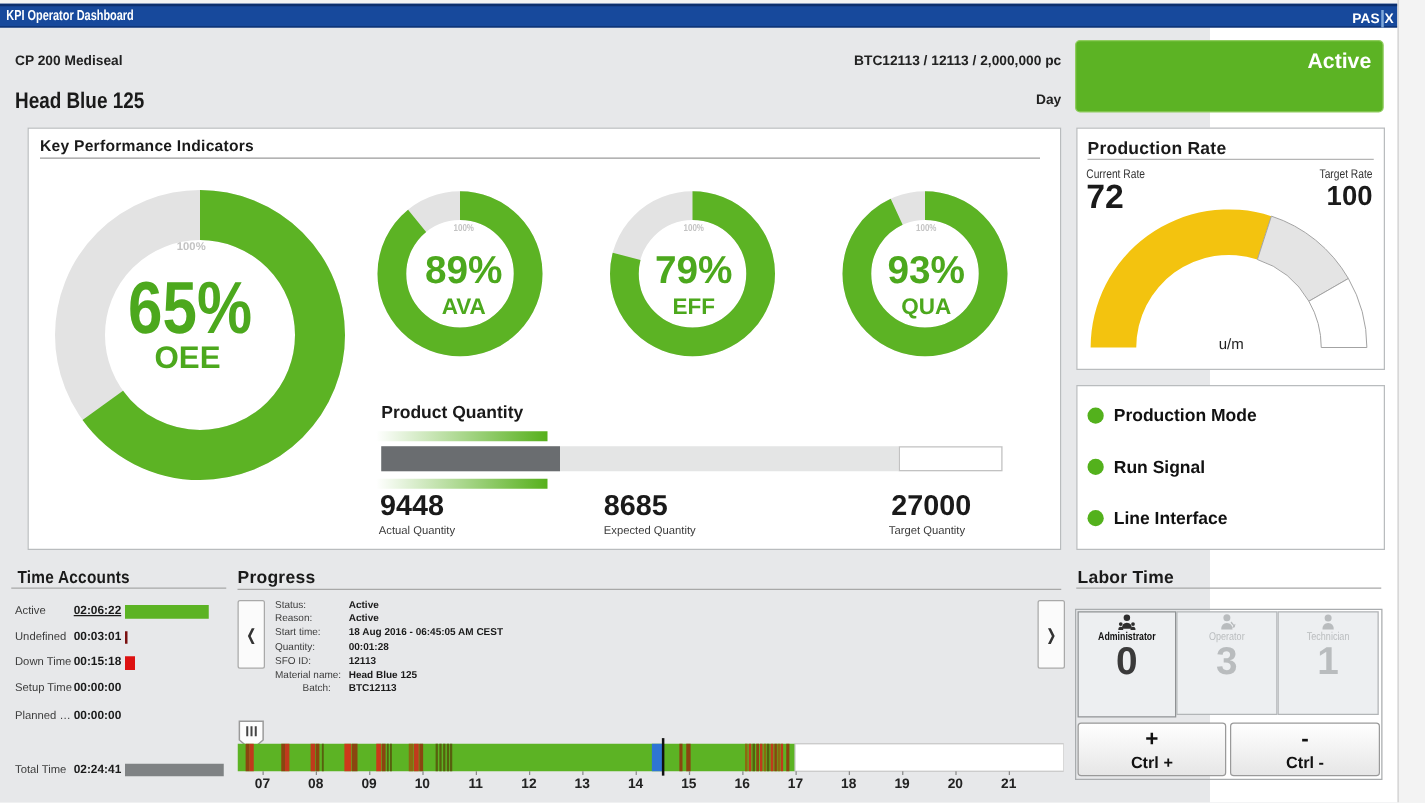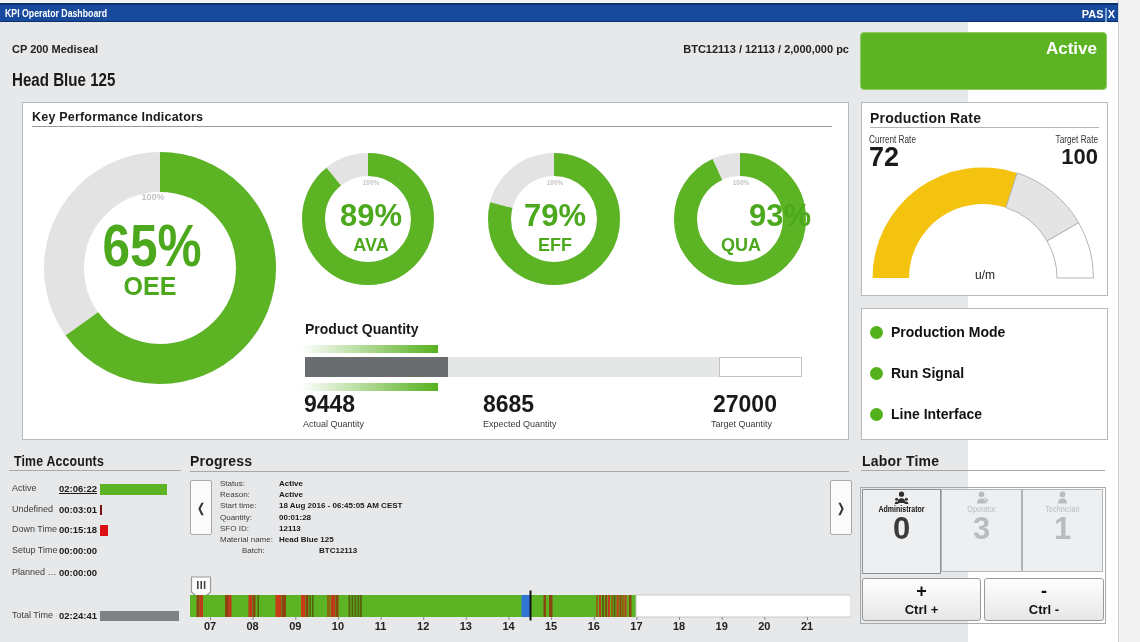--- a/index.html
+++ b/index.html
@@ -32,20 +32,21 @@
   <div id="topwhite"></div>
   <div id="topbar">
     <span class="ttl" style="display:inline-block; transform:scaleX(0.76); transform-origin:0 0; font-size:11.5px;">KPI Operator Dashboard</span>
     <span id="pasx">PAS<span class="vl"></span>X</span>
   </div>
   <div id="rightstrip"></div>
 
   <div class="abs" style="left:12px; top:43px; font-size:11px; font-weight:bold; color:#222;">CP 200 Mediseal</div>
   <div class="abs" style="left:0; top:43px; width:849px; text-align:right; font-size:11px; font-weight:bold; color:#222;">BTC12113 / 12113 / 2,000,000 pc</div>
   <div class="abs" style="left:12px; top:70px; font-size:18px; font-weight:bold; color:#1a1a1a; transform:scaleX(0.84); transform-origin:0 0;">Head Blue 125</div>
+  <div class="abs" style="left:0; top:74px; width:849px; text-align:right; font-size:11px; font-weight:bold; color:#222;">Day</div>
   <div class="abs" style="left:860px; top:32px; width:247px; height:58px; background:#5cb324; border:1px solid #8fcc5e; border-radius:4px;">
     <div style="position:absolute; right:9px; top:6px; color:#ffffff; font-size:17px; font-weight:bold;">Active</div>
   </div>
 
   <div class="panel" id="kpi" style="left:22px; top:102px; width:827px; height:338px;">
     <div class="abs sect-title" style="left:9px; top:7px; font-size:12.5px;">Key Performance Indicators</div>
     <div class="hrule" style="left:9px; top:23px; width:800px;"></div>
 
     <svg class="abs" style="left:19px; top:47px;" width="236" height="236" viewBox="0 0 236 236">
       <circle cx="118" cy="118" r="96" fill="none" stroke="#e3e3e3" stroke-width="40"></circle>
@@ -69,21 +70,21 @@
     </svg>
     <div class="abs" style="left:502px; top:76px; width:60px; text-align:center; font-size:8px; line-height:8px; font-weight:bold; color:#c3c3c3; transform:scaleX(0.8);">100%</div>
     <div class="abs" style="left:462px; top:97px; width:140px; text-align:center; font-size:31px; line-height:31px; font-weight:bold; color:#4ca81d;">79%</div>
     <div class="abs" style="left:462px; top:133px; width:140px; text-align:center; font-size:18px; line-height:18px; font-weight:bold; color:#4ca81d;">EFF</div>
 
     <svg class="abs" style="left:650px; top:49px;" width="134" height="134" viewBox="0 0 134 134">
       <circle cx="67" cy="67" r="54.5" fill="none" stroke="#e3e3e3" stroke-width="23"></circle>
       <circle cx="67" cy="67" r="54.5" fill="none" stroke="#5cb324" stroke-width="23" stroke-dasharray="318.5 342.5" transform="rotate(-90 67 67)"></circle>
     </svg>
     <div class="abs" style="left:688px; top:76px; width:60px; text-align:center; font-size:8px; line-height:8px; font-weight:bold; color:#c3c3c3; transform:scaleX(0.8);">100%</div>
-    <div class="abs" style="left:648px; top:97px; width:140px; text-align:right; font-size:31px; line-height:31px; font-weight:bold; color:#4ca81d;">93%</div>
+    <div class="abs" style="left:648px; top:97px; width:140px; text-align:center; font-size:31px; line-height:31px; font-weight:bold; color:#4ca81d;">93%</div>
     <div class="abs" style="left:648px; top:133px; width:140px; text-align:center; font-size:18px; line-height:18px; font-weight:bold; color:#4ca81d;">QUA</div>
 
     <div class="abs" style="left:282px; top:218px; font-size:14px; font-weight:bold; color:#1a1a1a;">Product Quantity</div>
     <div class="abs" style="left:278px; top:242px; width:137px; height:8px; background:linear-gradient(to right,#ffffff,#56b01c);"></div>
     <div class="abs" style="left:282px; top:254px; width:497px; height:20px; background:#e4e5e5;"></div>
     <div class="abs" style="left:282px; top:254px; width:143px; height:20px; background:#6a6d70;"></div>
     <div class="abs" style="left:696px; top:254px; width:83px; height:20px; background:#ffffff; border:1px solid #c2c2c2;"></div>
     <div class="abs" style="left:278px; top:280px; width:137px; height:8px; background:linear-gradient(to right,#ffffff,#56b01c);"></div>
     <div class="abs" style="left:281px; top:290px; font-size:23px; line-height:23px; font-weight:bold; color:#1a1a1a;">9448</div>
     <div class="abs" style="left:280px; top:316px; font-size:9px; color:#3a3a3a;">Actual Quantity</div>
@@ -149,21 +150,21 @@
     <div class="pg-vl" style="left:94px; top:40.2px;">Active</div>
     <div class="pg-lb" style="left:35px; top:51.4px;">Start time:</div>
     <div class="pg-vl" style="left:94px; top:51.4px;">18 Aug 2016 - 06:45:05 AM CEST</div>
     <div class="pg-lb" style="left:35px; top:62.6px;">Quantity:</div>
     <div class="pg-vl" style="left:94px; top:62.6px;">00:01:28</div>
     <div class="pg-lb" style="left:35px; top:73.8px;">SFO ID:</div>
     <div class="pg-vl" style="left:94px; top:73.8px;">12113</div>
     <div class="pg-lb" style="left:35px; top:85.0px;">Material name:</div>
     <div class="pg-vl" style="left:94px; top:85.0px;">Head Blue 125</div>
     <div class="pg-lb" style="left:35px; top:96.2px;padding-left:22px;">Batch:</div>
-    <div class="pg-vl" style="left:94px; top:96.2px;margin-left:40px;">BTC12113</div>
+    <div class="pg-vl" style="left:94px; top:96.2px;">BTC12113</div>
     <svg class="abs" style="left:5px; top:122px;" width="661" height="70" viewBox="0 0 661 70">
       <path d="M 1.5 5 L 20.5 5 L 20.5 20 L 11 28 L 1.5 20 Z" fill="#fdfdfd" stroke="#9a9a9a" stroke-width="1.2"></path>
       <rect x="7" y="9" width="1.6" height="8" fill="#444"></rect>
       <rect x="10.4" y="9" width="1.6" height="8" fill="#444"></rect>
       <rect x="13.8" y="9" width="1.6" height="8" fill="#444"></rect>
       <g transform="translate(0,20)">
       <rect x="0" y="3" width="446" height="22" fill="#5cb324"></rect>
       <rect x="6.5" y="3" width="3" height="22" fill="#8a4510"></rect>
       <rect x="9.5" y="3" width="3.5" height="22" fill="#c03a1c"></rect>
       <rect x="35.0" y="3" width="3" height="22" fill="#8a4510"></rect>

